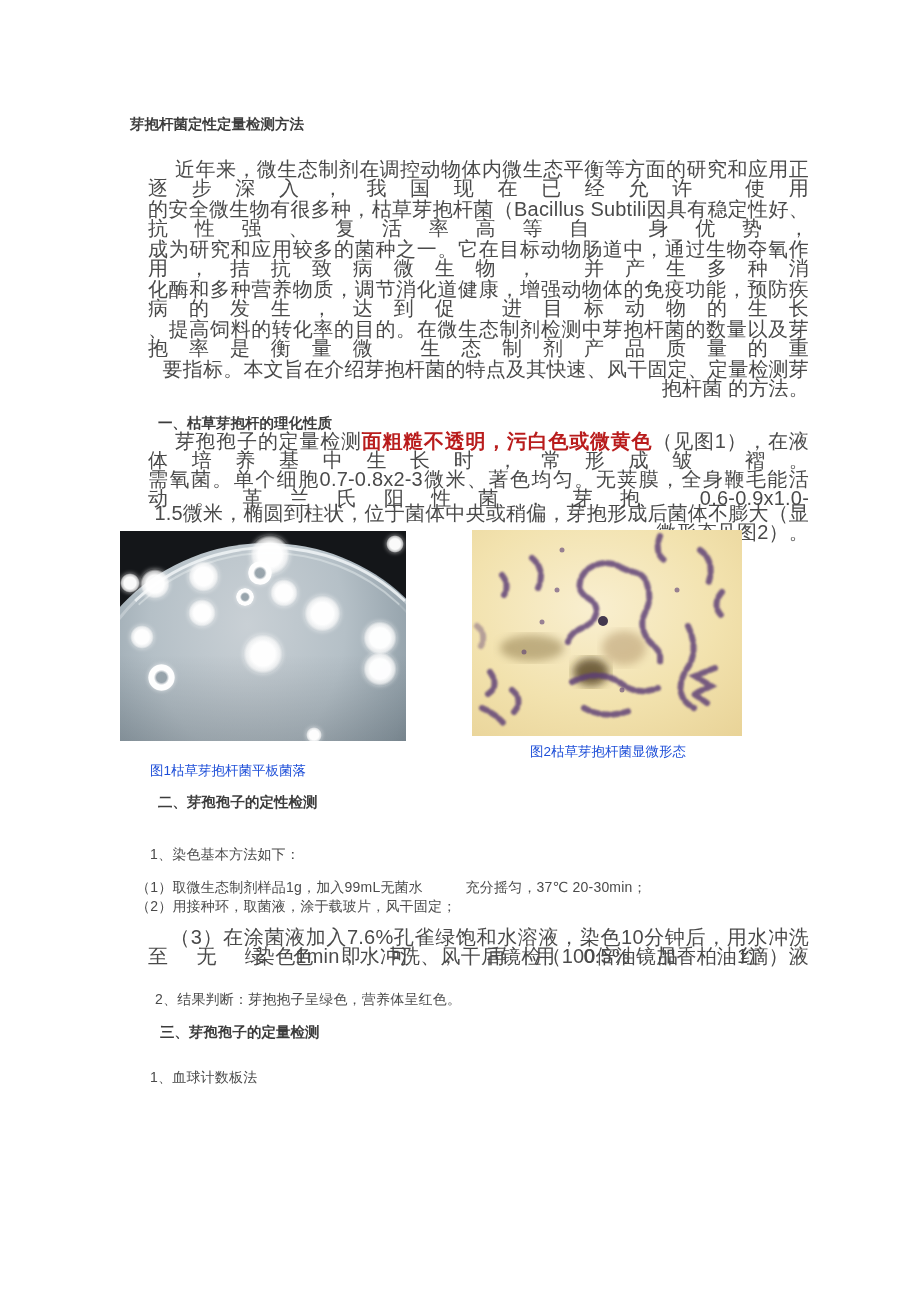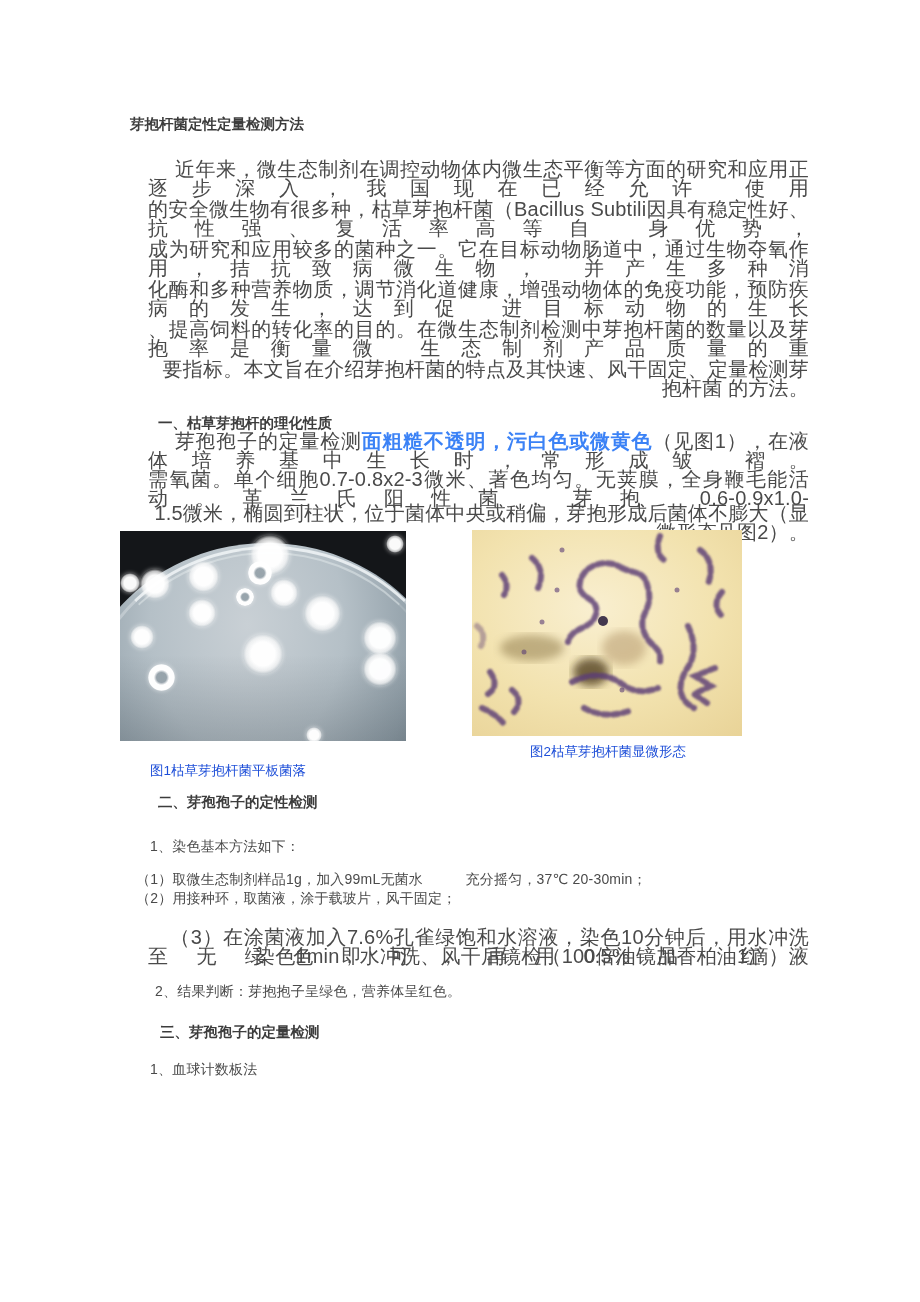--- a/index.html
+++ b/index.html
@@ -8,23 +8,23 @@
     font-family:"Liberation Sans","DejaVu Sans",sans-serif;
     color:#454545;
     -webkit-font-smoothing:antialiased;
   }
   .abs{position:absolute;text-align:right;}
   .doc-title{left:130px;top:115px;font-size:14.5px;font-weight:bold;color:#3c3c3c;}
   .bodyline{left:120px;width:661px;font-size:20px;line-height:19px;color:#4a4a4a;letter-spacing:.2px;margin-left:28px;}
   .just{text-align:justify;text-align-last:justify;}
   .indent{text-indent:27px;}
   .heading{font-size:14.5px;font-weight:bold;color:#3c3c3c;}
-  .boldseg{font-weight:bold;color:#3b82f6;}
+  .boldseg{font-weight:bold;color:#b91c1c;}
   .caption{font-size:13.5px;color:#1d4ed8;}
-  .stepline{font-size:14px;color:#4a4a4a;letter-spacing:.2px;}
+  .stepline{font-size:14px;color:#4a4a4a;letter-spacing:.2px;margin-top:8px;}
 
   
   .fig1{
     left:120px;top:531px;width:286px;height:210px;overflow:hidden;background:#141619;
   }
   .dish{
     position:absolute;left:-48px;top:12px;width:390px;height:372px;border-radius:50%;
     background:radial-gradient(ellipse at 45% 22%, #c9d0d5 0%, #b5c0c7 32%, #93a1aa 55%, #67757f 78%, #4b5963 100%);
   }
   .dish::after{

